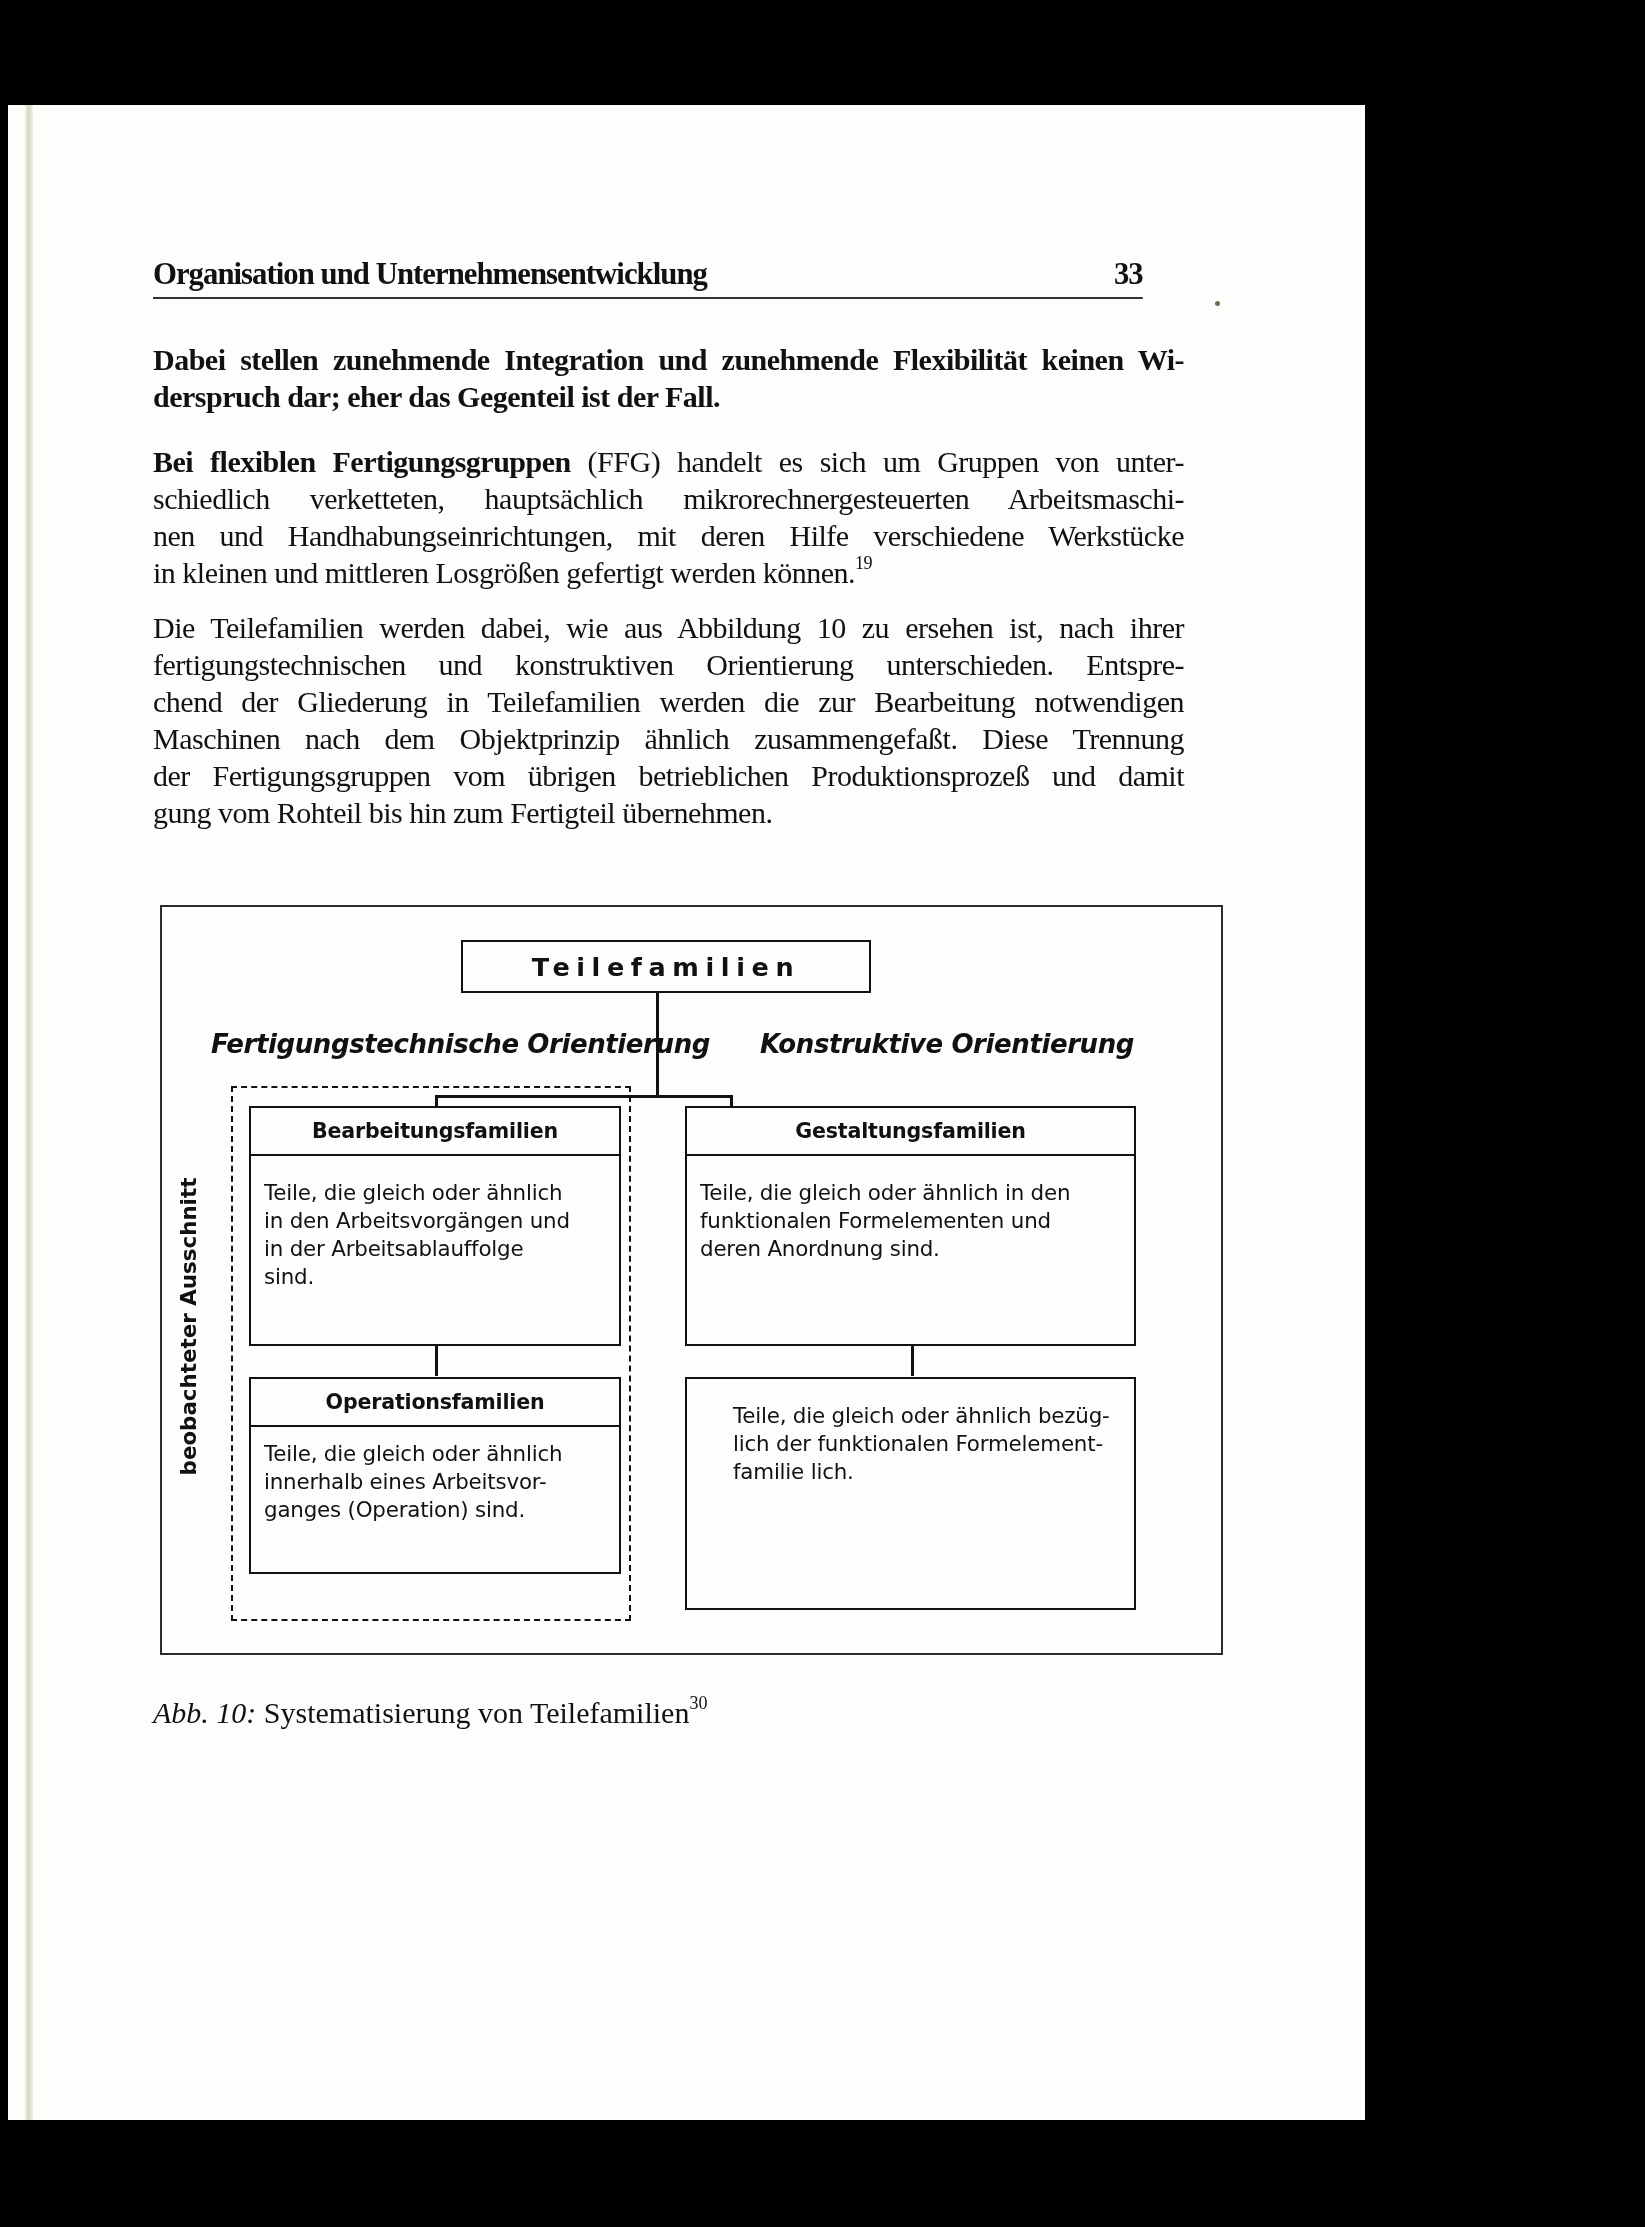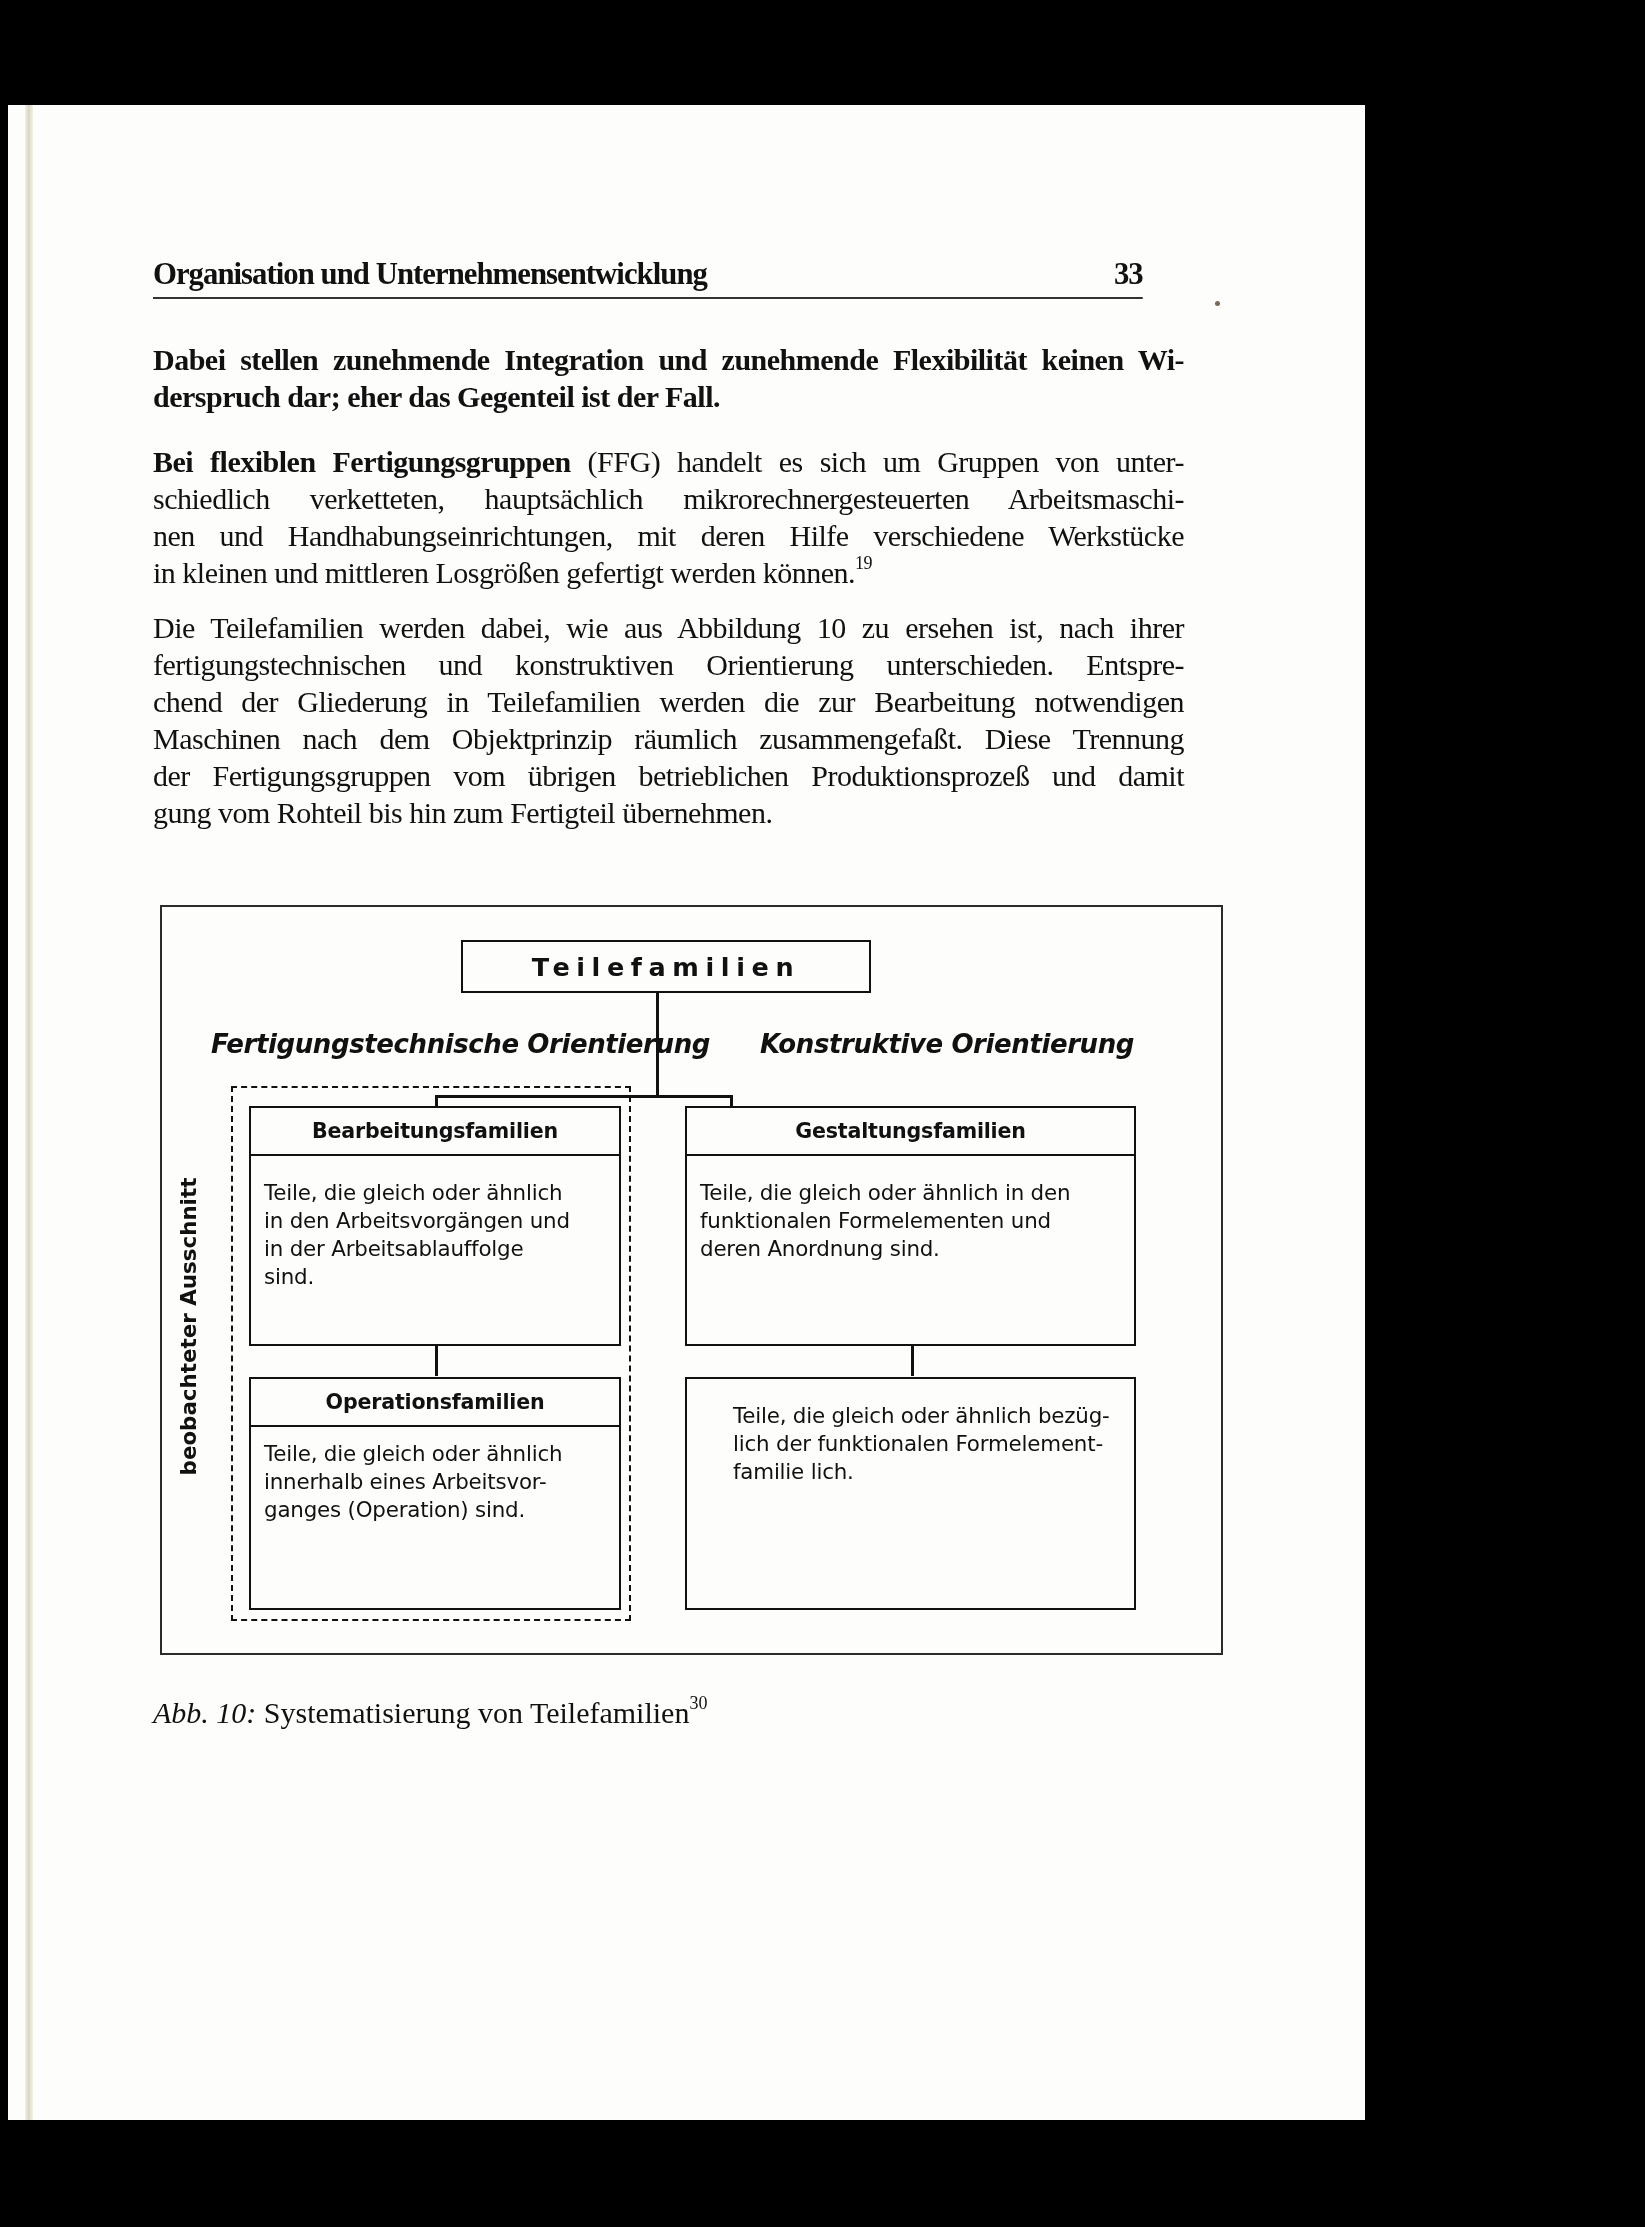--- a/index.html
+++ b/index.html
@@ -113,21 +113,21 @@
   <span class="line"><span class="b">Bei flexiblen Fertigungsgruppen</span><span> (FFG) handelt es sich um Gruppen von unter-</span></span>
   <span class="line">schiedlich verketteten, hauptsächlich mikrorechnergesteuerten Arbeitsmaschi-</span>
   <span class="line">nen und Handhabungseinrichtungen, mit deren Hilfe verschiedene Werkstücke</span>
   <span class="line last"><span>in kleinen und mittleren Losgrößen gefertigt werden können.</span><sup>19</sup></span>
 </div>
 
 <div class="abs para" style="top:609px;">
   <span class="line">Die Teilefamilien werden dabei, wie aus Abbildung 10 zu ersehen ist, nach ihrer</span>
   <span class="line">fertigungstechnischen und konstruktiven Orientierung unterschieden. Entspre-</span>
   <span class="line">chend der Gliederung in Teilefamilien werden die zur Bearbeitung notwendigen</span>
-  <span class="line">Maschinen nach dem Objektprinzip räumlich zusammengefaßt. Diese Trennung</span>
+  <span class="line">Maschinen nach dem Objektprinzip ähnlich zusammengefaßt. Diese Trennung</span>
   <span class="line">der Fertigungsgruppen vom übrigen betrieblichen Produktionsprozeß und damit</span>
   <span class="line last">gung vom Rohteil bis hin zum Fertigteil übernehmen.</span>
 </div>
 
 <div class="abs diagram">
   <div class="dg title-box">
     <span>Teilefamilien</span>
   </div>
 
   <div class="dg line-v" style="left:494px; top:86px; height:104px;"></div>
@@ -156,21 +156,21 @@
     <div class="body">
       <span>Teile, die gleich oder ähnlich in den</span>
       <span>funktionalen Formelementen und</span>
       <span>deren Anordnung sind.</span>
     </div>
   </div>
 
   <div class="dg line-v" style="left:273px; top:439px; height:30px;"></div>
   <div class="dg line-v" style="left:749px; top:439px; height:30px;"></div>
 
-  <div class="dg fbox" style="left:87px; top:470px; width:372px; height:233px;">
+  <div class="dg fbox" style="left:87px; top:470px; width:372px; height:197px;">
     <div class="head">Operationsfamilien</div>
     <div class="body" style="padding-top:13px;">
       <span>Teile, die gleich oder ähnlich</span>
       <span>innerhalb eines Arbeitsvor-</span>
       <span>ganges (Operation) sind.</span>
     </div>
   </div>
 
   <div class="dg fbox" style="left:523px; top:470px; width:451px; height:233px;">
     <div class="body" style="margin-left:33px;">

